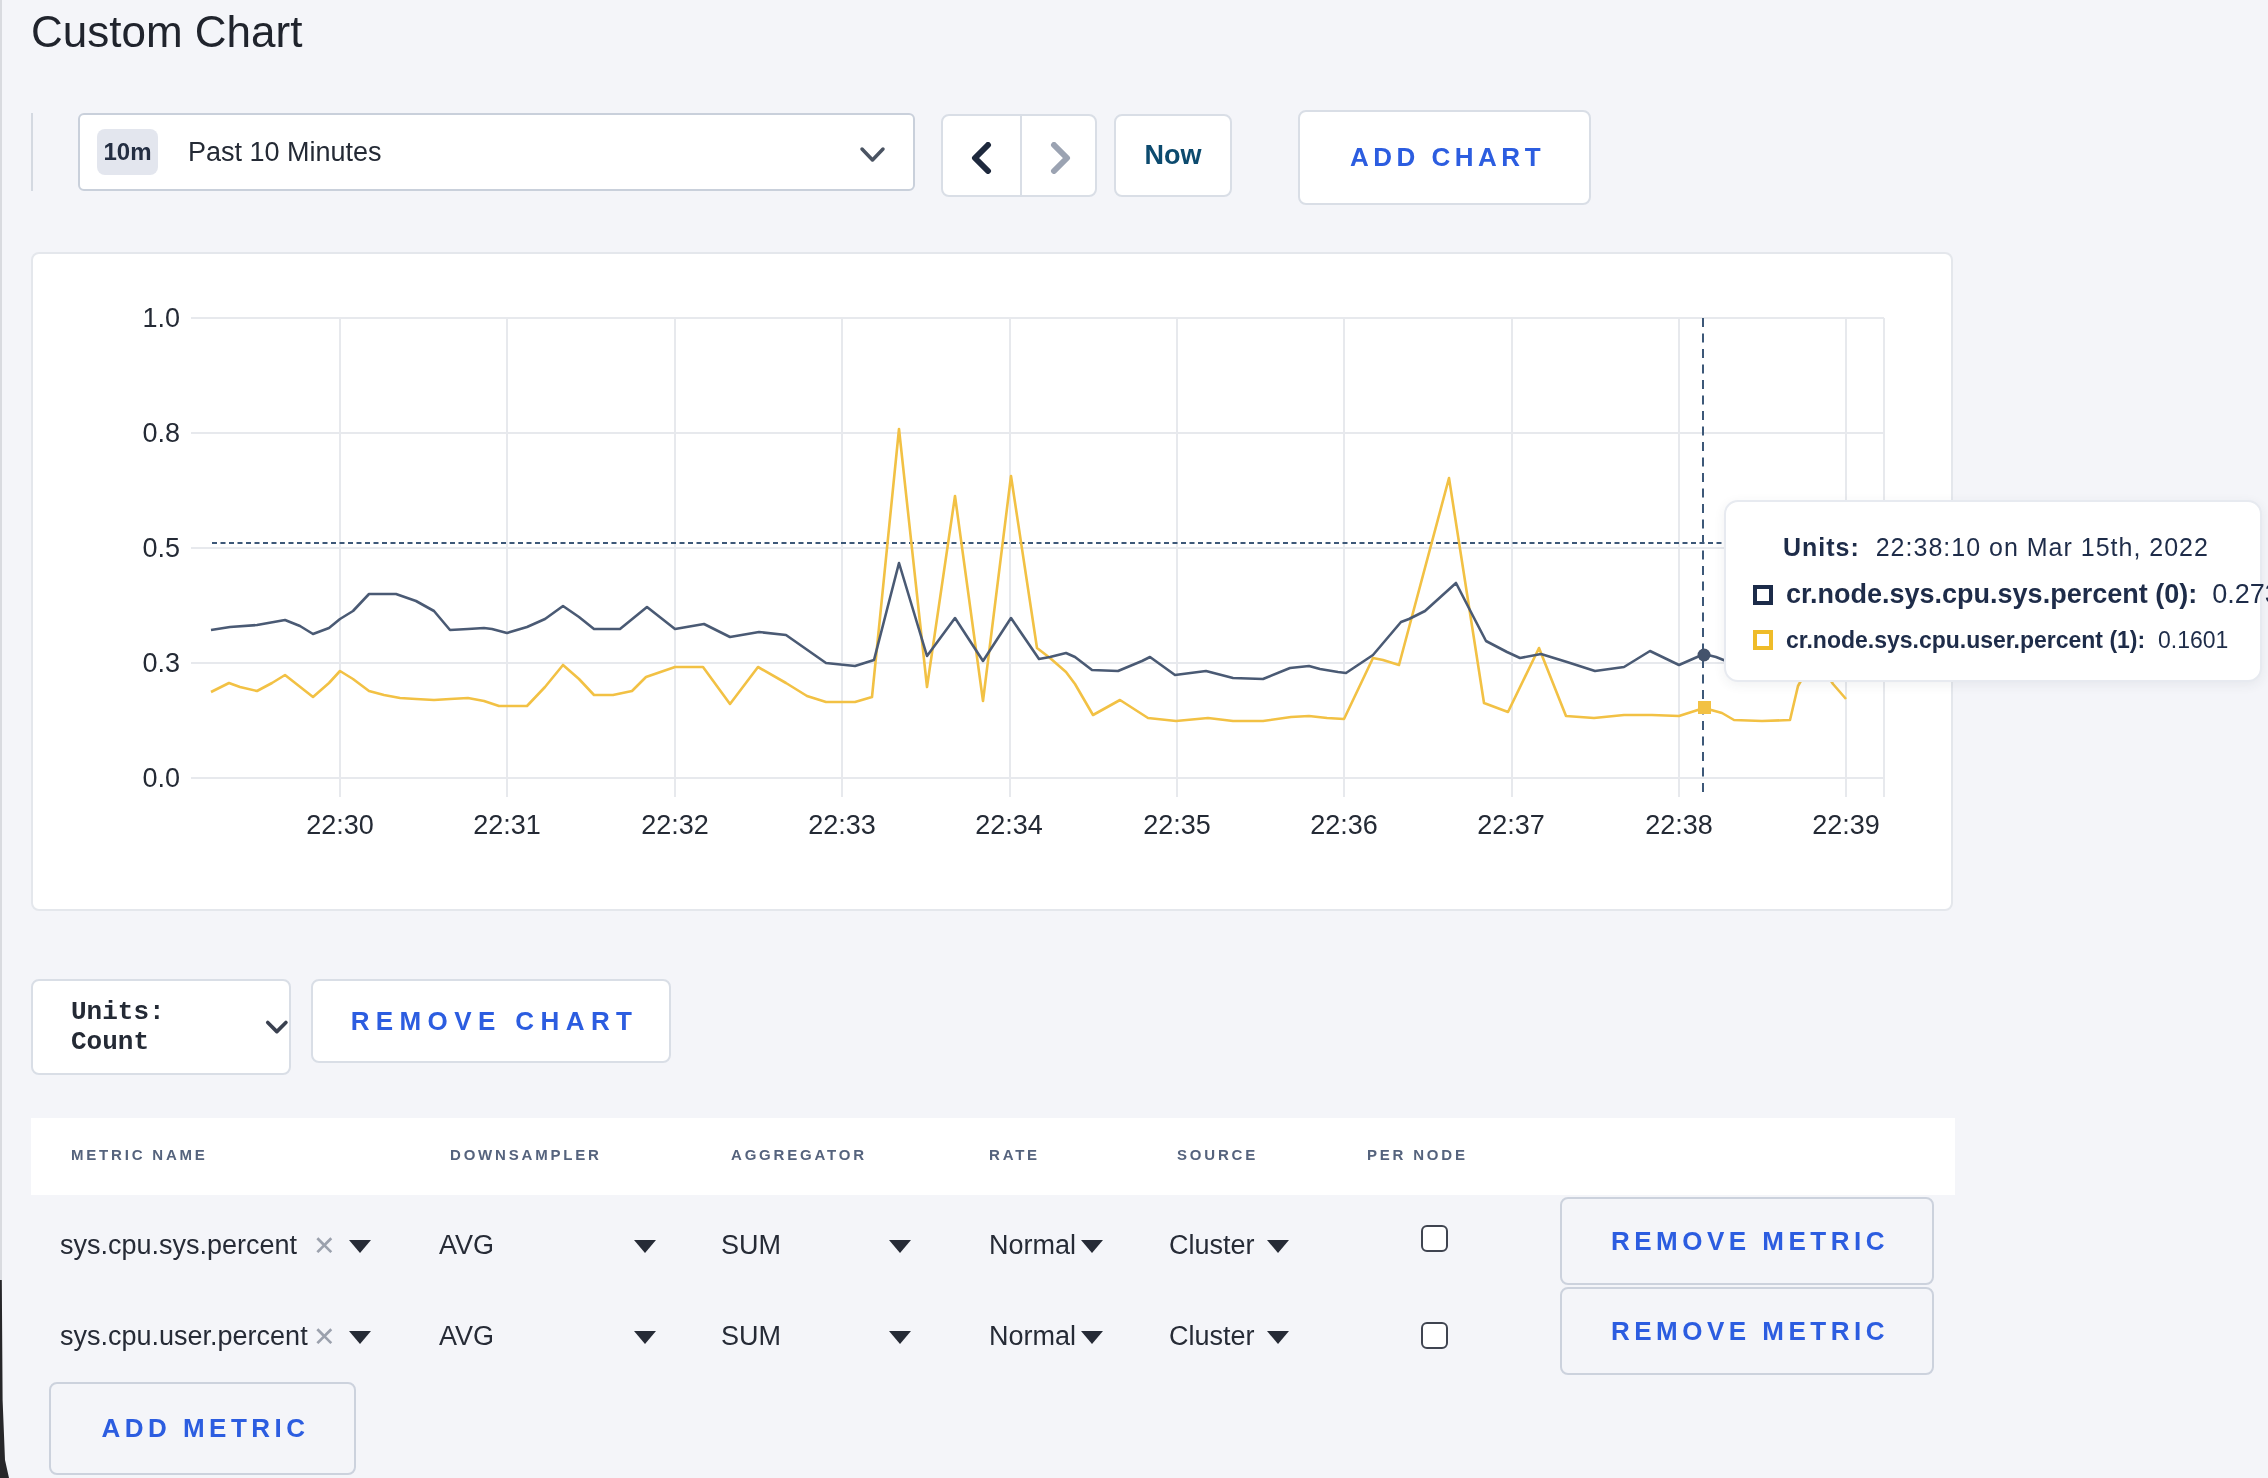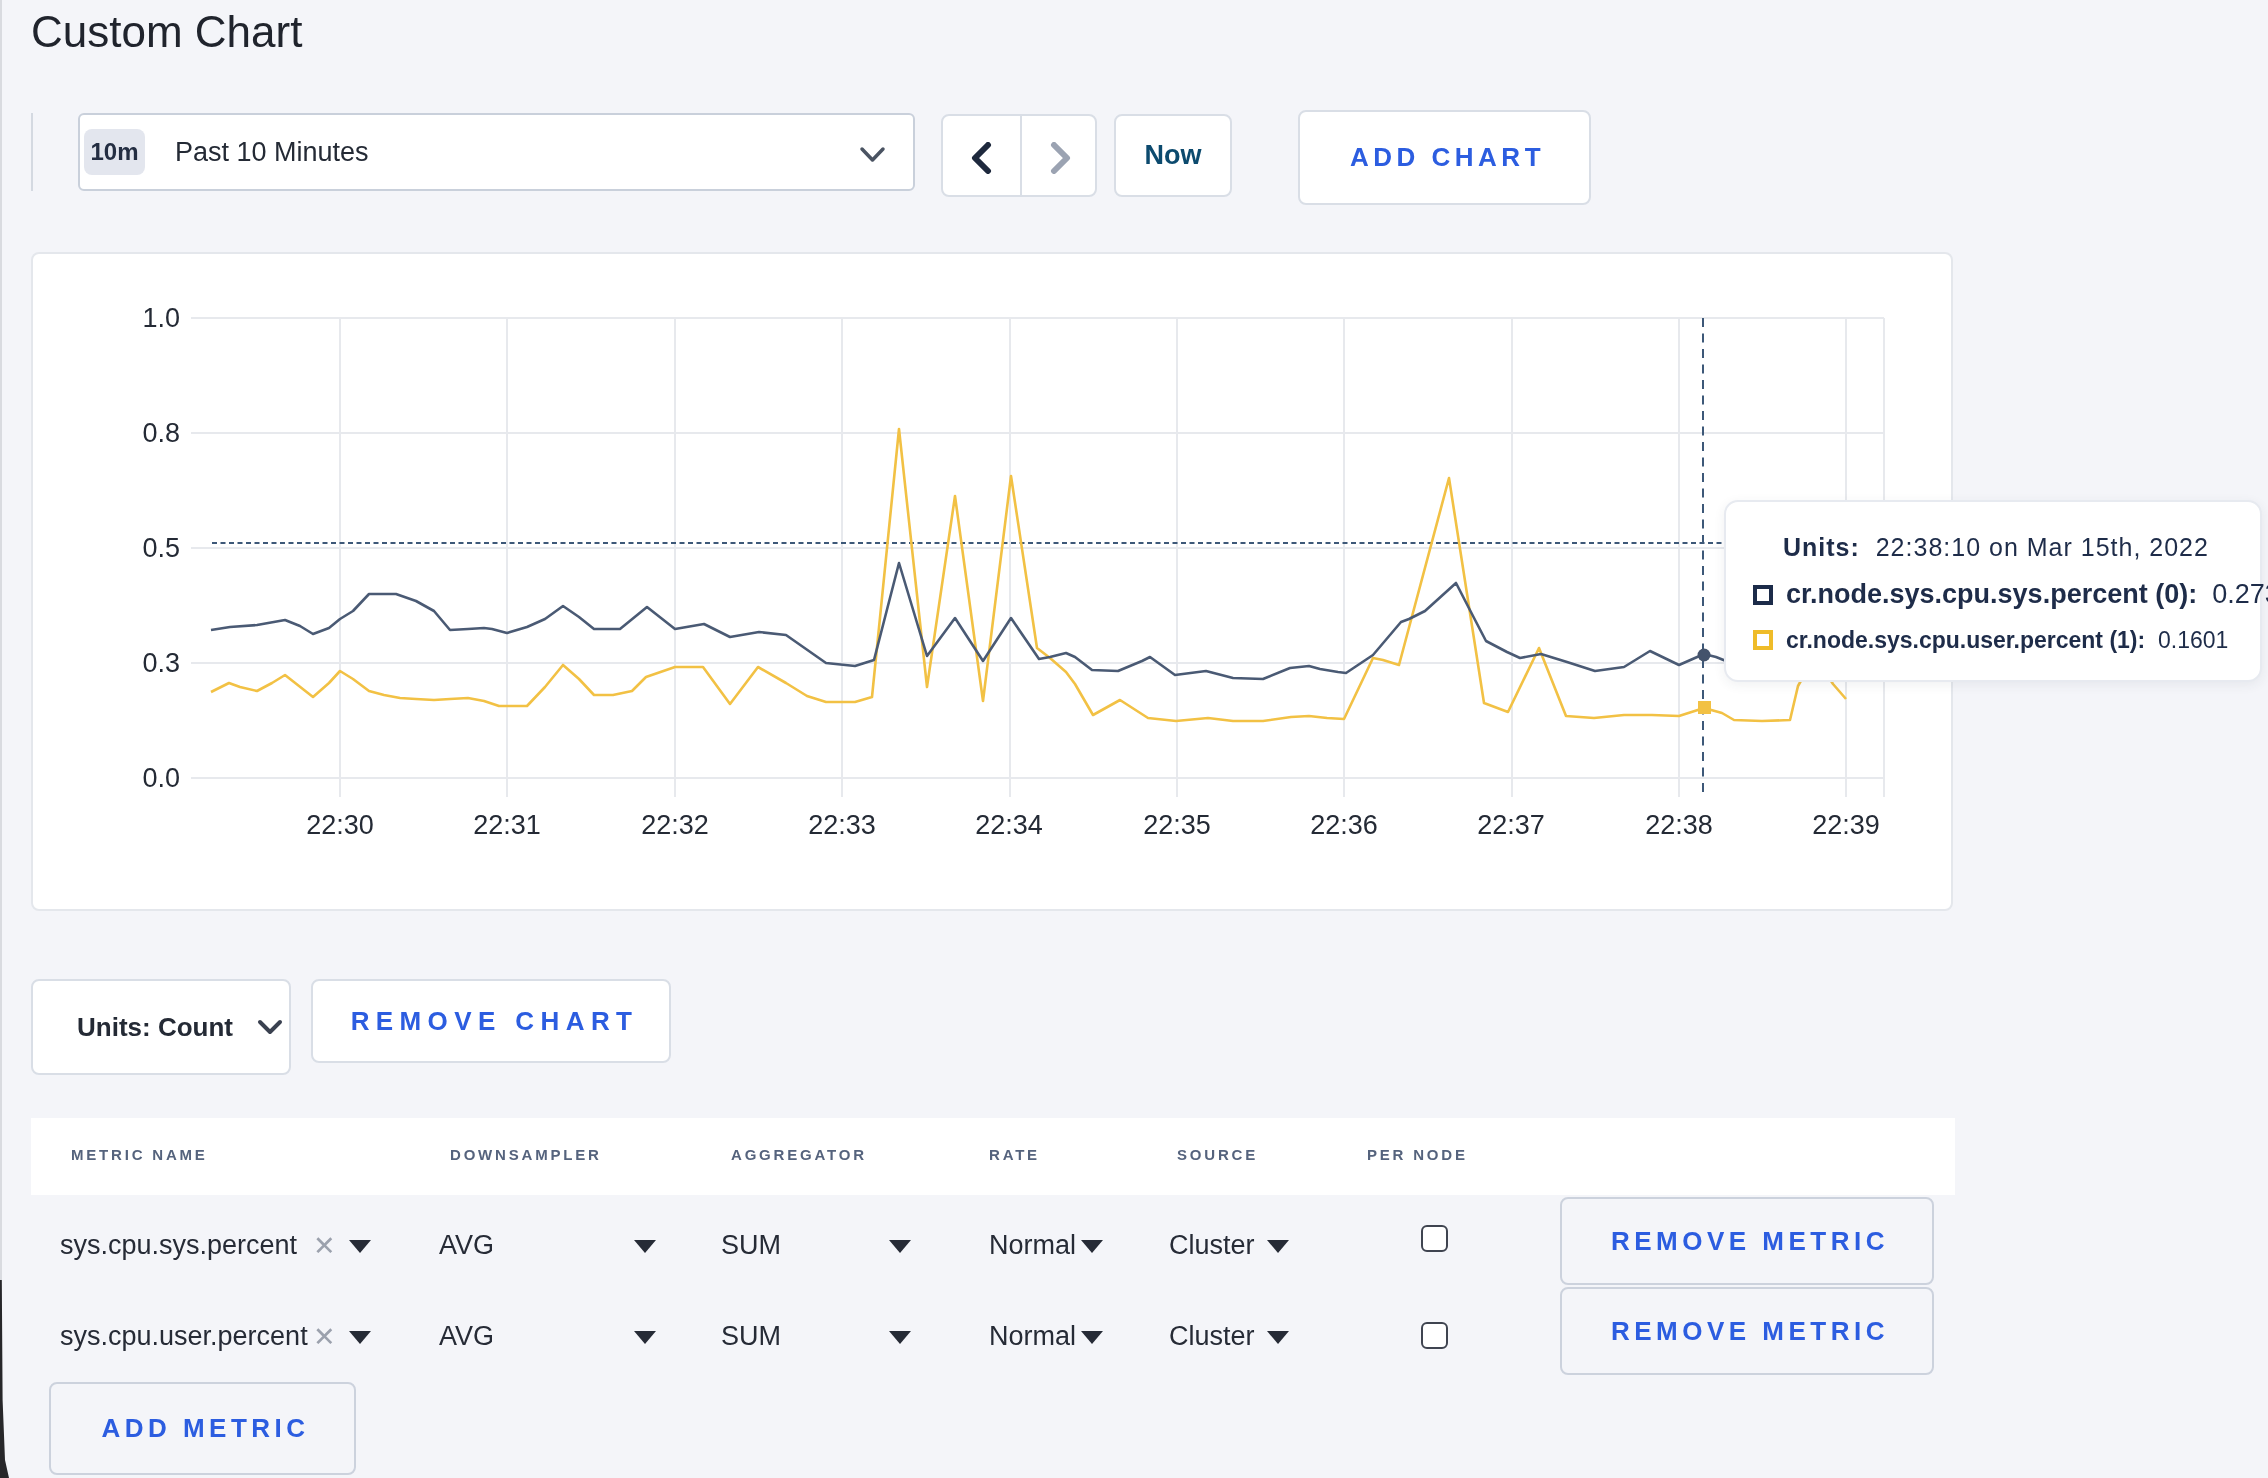--- a/index.html
+++ b/index.html
@@ -23,21 +23,21 @@
 </head>
 <body>
 
 <div class="abs" style="left:31px; top:7px; font-size:44px; color:#20242d;">Custom Chart</div>
 
 <div class="abs" style="left:0; top:0; width:2px; height:1478px; background:#d9dbe0;"></div>
 
 <div class="abs" style="left:31px; top:113px; width:2px; height:78px; background:#d4d9e1;"></div>
 
 <div class="box" style="left:78px; top:113px; width:837px; height:78px; border-color:#c9d0db; border-radius:6px; justify-content:flex-start;">
-  <div style="margin-left:4px; width:61px; height:46px; background:#e3e6ee; border-radius:8px; display:flex; align-items:center; justify-content:center; font-size:24px; font-weight:700; color:#242e42;">10m</div>
+  <div style="margin-left:17px; width:61px; height:46px; background:#e3e6ee; border-radius:8px; display:flex; align-items:center; justify-content:center; font-size:24px; font-weight:700; color:#242e42;">10m</div>
   <div style="margin-left:30px; font-size:27px; color:#242a35;">Past 10 Minutes</div>
   <svg style="position:absolute; right:27px; top:31px;" width="27" height="17" viewBox="0 0 27 17">
     <polyline points="3,3 13.5,14 24,3" fill="none" stroke="#4a5362" stroke-width="3.5" stroke-linecap="round" stroke-linejoin="round"></polyline>
   </svg>
 </div>
 
 <div class="box" style="left:941px; top:114px; width:156px; height:83px; padding:0;">
   <div style="position:absolute; left:77px; top:0; width:2px; height:79px; background:#d9dee6;"></div>
   <svg style="position:absolute; left:24px; top:26px;" width="30" height="32" viewBox="0 0 30 32">
     <polyline points="21,3 8,16 21,29" fill="none" stroke="#1e293d" stroke-width="6" stroke-linecap="round" stroke-linejoin="round"></polyline>
@@ -96,21 +96,21 @@
   <circle cx="1704" cy="655" r="6.5" fill="#44536c"></circle>
   <rect x="1698" y="701" width="13" height="13" fill="#f2c144"></rect>
 </svg>
 
 <div class="abs" id="tooltip" style="left:1724px; top:500px; width:538px; height:182px; background:#fff; border:2px solid #e7eaf0; border-radius:14px; box-shadow:0 3px 12px rgba(40,50,70,0.07);">
   <div style="position:absolute; left:57px; top:31px; font-size:25px; letter-spacing:1px; white-space:nowrap; color:#1e2c49;"><b>Units:</b>&nbsp;&nbsp;22:38:10 on Mar 15th, 2022</div>
   <div style="position:absolute; left:27px; top:77px; font-size:27px; white-space:nowrap; color:#1e2c49;"><span style="display:inline-block; width:20px; height:20px; border:4px solid #1c2b49; margin-right:13px; vertical-align:-2px;"></span><b>cr.node.sys.cpu.sys.percent (0):</b>&nbsp; 0.2732</div>
   <div style="position:absolute; left:27px; top:125px; font-size:23px; white-space:nowrap; color:#1e2c49;text-align:center;"><span style="display:inline-block; width:20px; height:20px; border:4px solid #efbc29; margin-right:13px; vertical-align:-2px;"></span><b>cr.node.sys.cpu.user.percent (1):</b>&nbsp; 0.1601</div>
 </div>
 
-<div class="box" style="left:31px; top:979px; width:260px; height:96px; justify-content:center;">
+<div class="box" style="left:31px; top:979px; width:260px; height:96px; justify-content:center;font-family:Liberation Mono, monospace;">
   <span style="margin-left:38px; font-size:26px; font-weight:700; color:#242a35;">Units: Count</span>
   <svg style="margin-left:24px;" width="26" height="17" viewBox="0 0 26 17">
     <polyline points="3,3 13,13 23,3" fill="none" stroke="#3a4150" stroke-width="4" stroke-linecap="round" stroke-linejoin="round"></polyline>
   </svg>
 </div>
 <div class="box" style="left:311px; top:979px; width:360px; height:84px;">
   <span class="blue" style="text-indent:7px; letter-spacing:6.4px;">REMOVE CHART</span>
 </div>
 
 <div class="abs" style="left:31px; top:1118px; width:1924px; height:77px; background:#fff;"></div>

